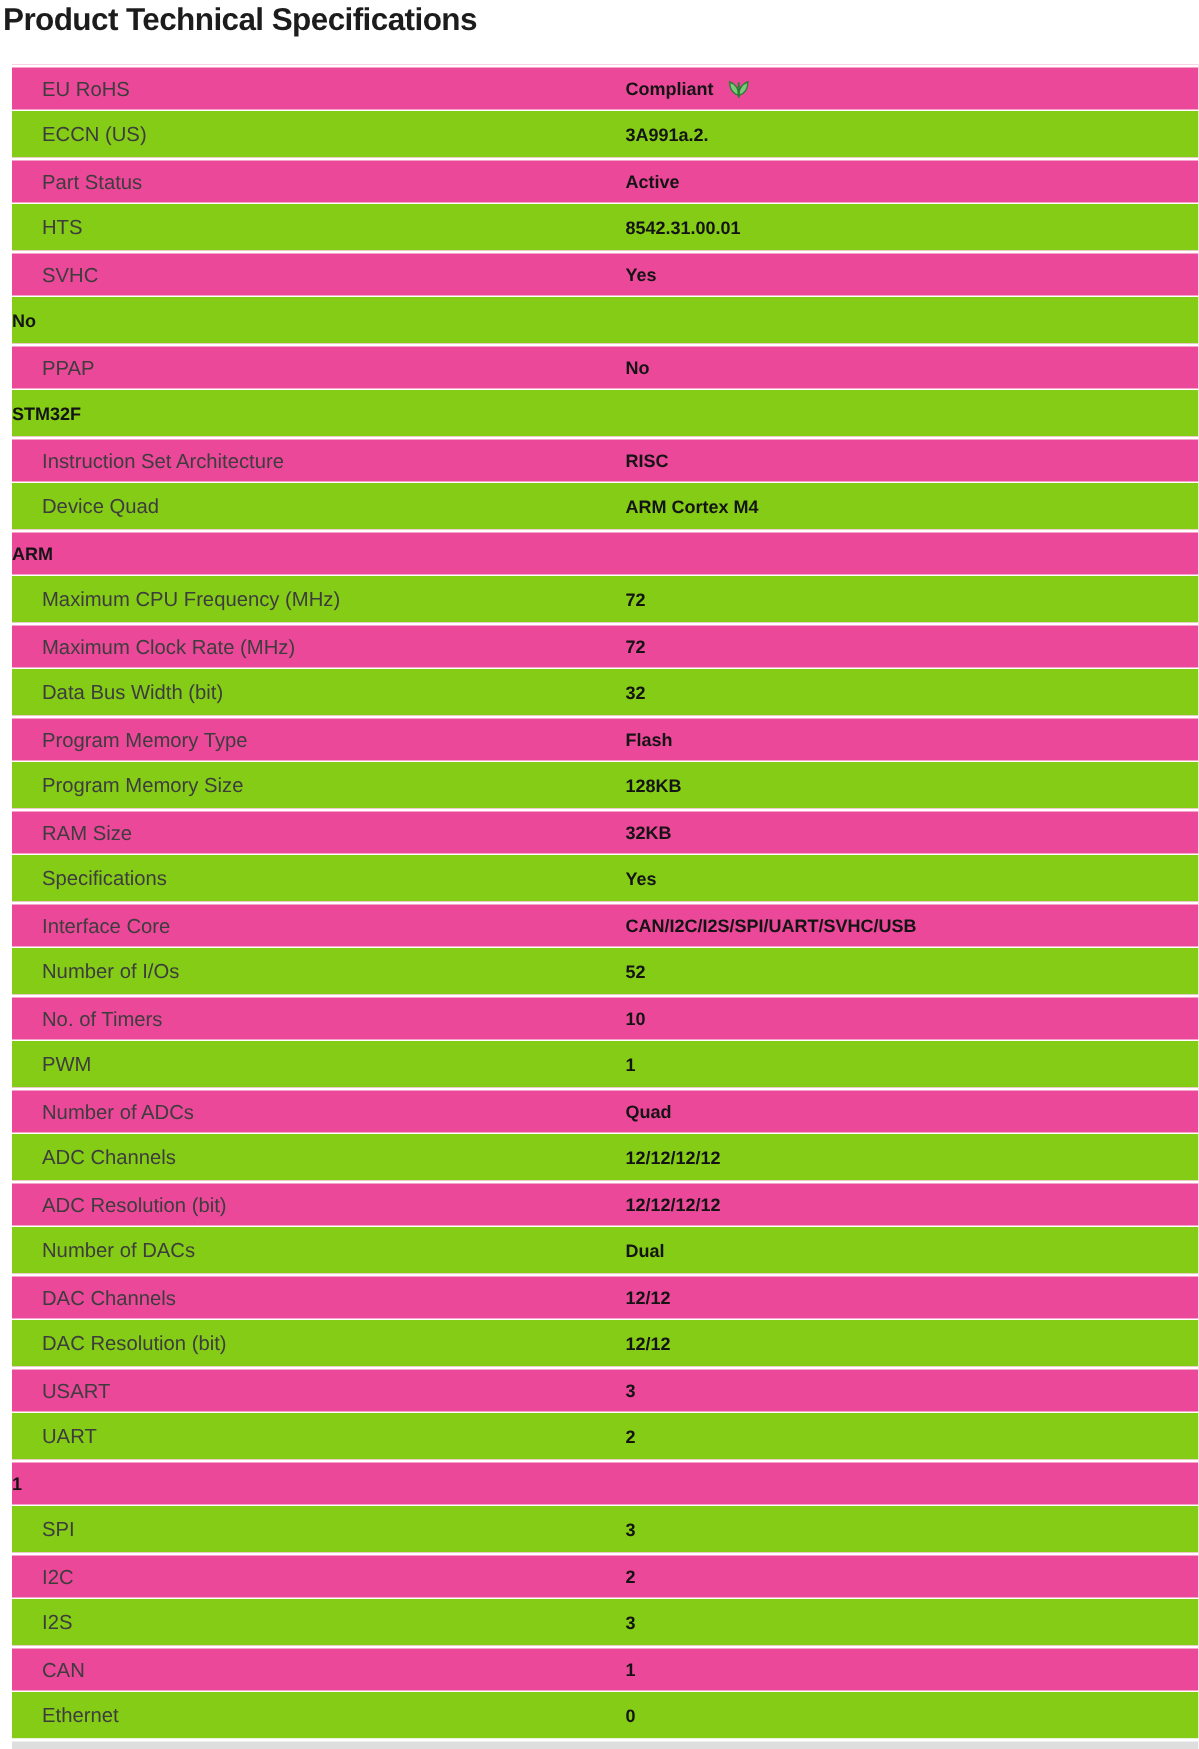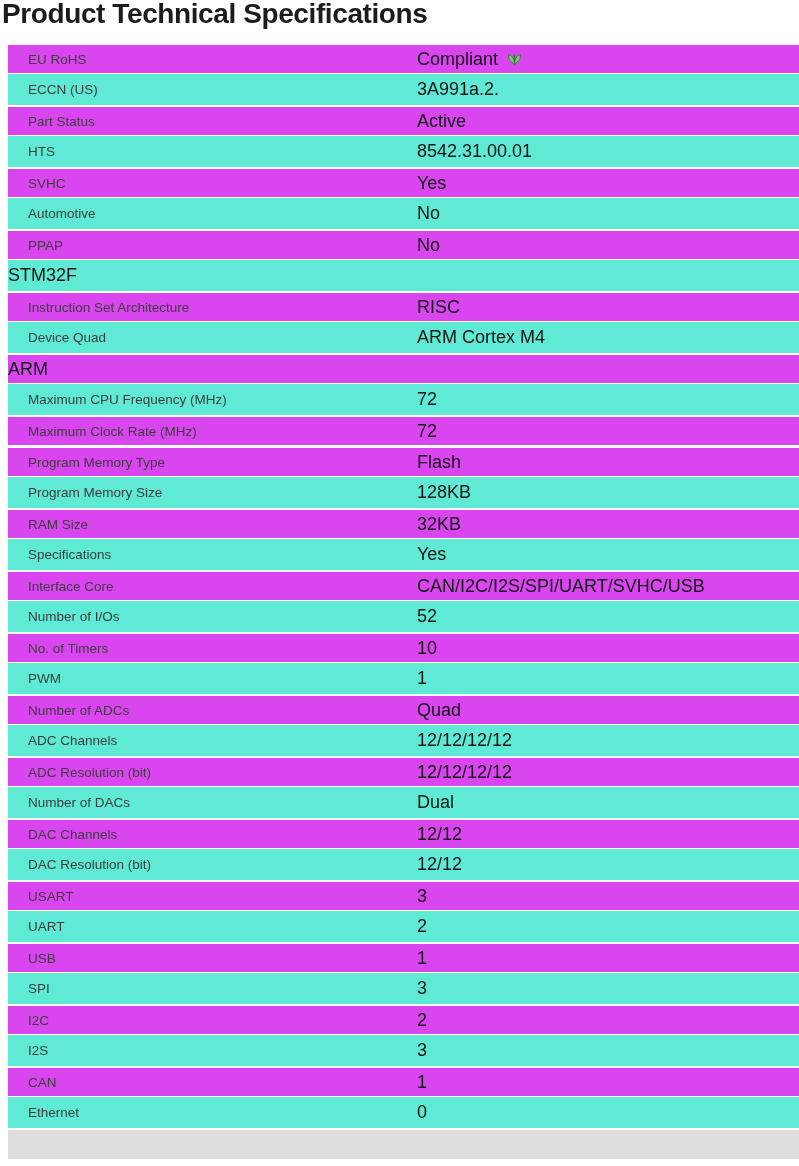--- a/index.html
+++ b/index.html
@@ -10,57 +10,57 @@
   body {
     width: 799px;
     height: 1166px;
     overflow: hidden;
     font-family: "Liberation Sans", "DejaVu Sans", sans-serif;
     position: relative;
   }
   .page-title {
     margin: 0;
     padding: 1px 0 0 2px;
-    font-size: 28px;
+    font-size: 21px;
     font-weight: 700;
     letter-spacing: -0.4px;
     color: #1c1c1c;
     line-height: 25px;
   }
   .spec-table {
     position: absolute;
     top: 43px;
     left: 8px;
     width: 791px;
   }
   .spec-row {
     height: 31px;
     box-sizing: border-box;
     display: flex;
     align-items: center;
-    background: #5eead4;
+    background: #84cc16;
   }
   .spec-row.alt {
-    background: #d946ef;
+    background: #ec4899;
     border-top: 2px solid #ffffff;
     border-bottom: 1px solid #ffffff;
   }
   .spec-label {
     box-sizing: border-box;
     width: 409px;
     padding-left: 20px;
     font-size: 13.5px;
     font-weight: 400;
     color: #3d3d3d;
     white-space: nowrap;
     overflow: hidden;
   }
   .spec-value {
-    font-size: 18px;
-    font-weight: 400;
+    font-size: 12px;
+    font-weight: 700;
     color: #141414;
     white-space: nowrap;
     display: inline-flex;
     align-items: center;
   }
   .leaf-icon {
     display: inline-block;
     margin-left: 9px;
     width: 15px;
     height: 14px;
@@ -108,21 +108,20 @@
         <span>8542.31.00.01</span>
       </span>
     </div>
     <div class="spec-row alt">
       <span class="spec-label">SVHC</span>
       <span class="spec-value">
         <span>Yes</span>
       </span>
     </div>
     <div class="spec-row">
-      <span class="spec-label">Automotive</span>
       <span class="spec-value">
         <span>No</span>
       </span>
     </div>
     <div class="spec-row alt">
       <span class="spec-label">PPAP</span>
       <span class="spec-value">
         <span>No</span>
       </span>
     </div>
@@ -153,20 +152,26 @@
       <span class="spec-value">
         <span>72</span>
       </span>
     </div>
     <div class="spec-row alt">
       <span class="spec-label">Maximum Clock Rate (MHz)</span>
       <span class="spec-value">
         <span>72</span>
       </span>
     </div>
+    <div class="spec-row">
+      <span class="spec-label">Data Bus Width (bit)</span>
+      <span class="spec-value">
+        <span>32</span>
+      </span>
+    </div>
     <div class="spec-row alt">
       <span class="spec-label">Program Memory Type</span>
       <span class="spec-value">
         <span>Flash</span>
       </span>
     </div>
     <div class="spec-row">
       <span class="spec-label">Program Memory Size</span>
       <span class="spec-value">
         <span>128KB</span>
@@ -250,21 +255,20 @@
         <span>3</span>
       </span>
     </div>
     <div class="spec-row">
       <span class="spec-label">UART</span>
       <span class="spec-value">
         <span>2</span>
       </span>
     </div>
     <div class="spec-row alt">
-      <span class="spec-label">USB</span>
       <span class="spec-value">
         <span>1</span>
       </span>
     </div>
     <div class="spec-row">
       <span class="spec-label">SPI</span>
       <span class="spec-value">
         <span>3</span>
       </span>
     </div>

